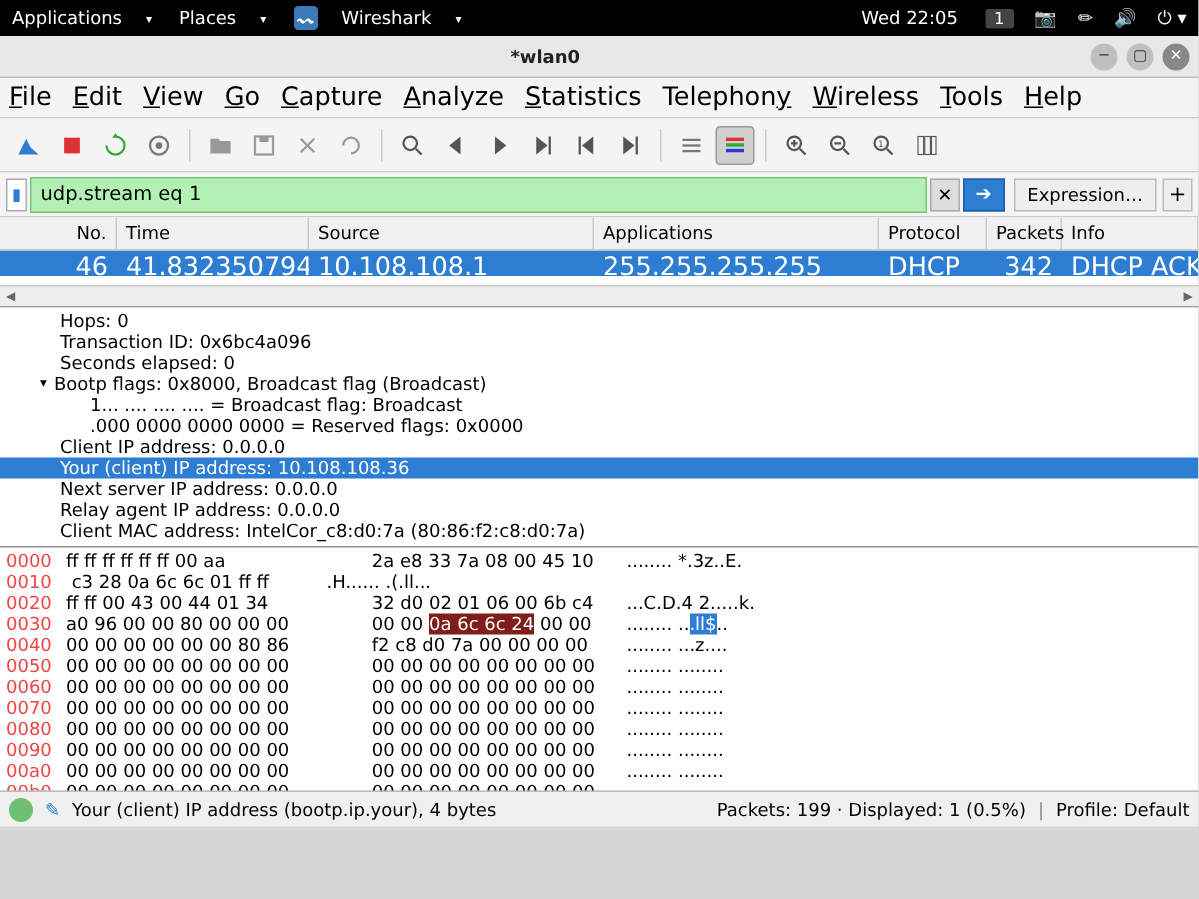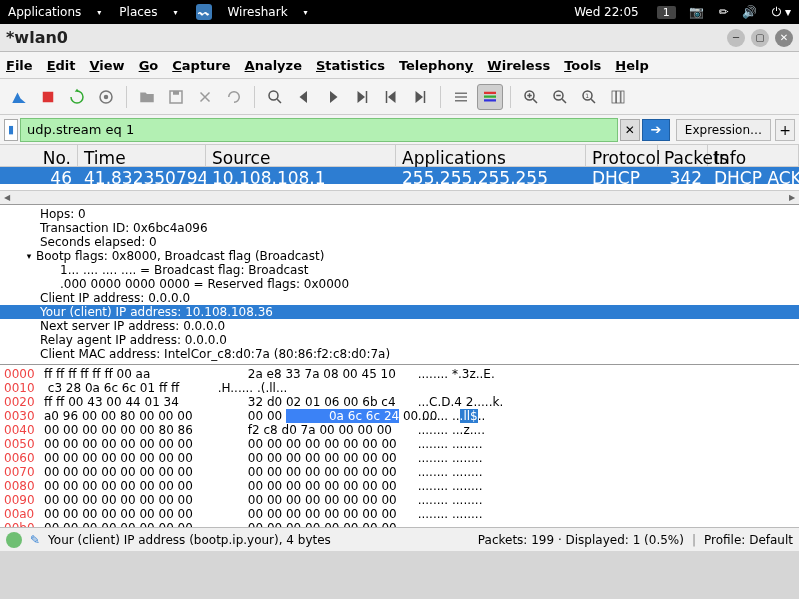--- a/index.html
+++ b/index.html
@@ -10,26 +10,26 @@
 .topbar .tb-item { display: flex; align-items: center; gap: 16px; margin-right: 18px; cursor: pointer; }
 .topbar .tb-item .tri { font-size: 8px; }
 .topbar .spacer { flex: 1; }
 .topbar .clock { margin-right: 18px; }
 .topbar .right-icons { display: flex; align-items: center; gap: 14px; }
 .topbar .ws-badge { background: #444; padding: 0 6px; border-radius: 2px; font-size: 11px; }
 .ws-icon { width: 16px; height: 16px; background: #3a7ab8; border-radius: 3px; display: inline-flex; align-items: center; justify-content: center; font-size: 11px; }
 
 
 .titlebar { height: 28px; background: #e8e8e8; border-bottom: 1px solid #bbb; display: flex; align-items: center; padding: 0 6px; }
-.titlebar .title { flex: 1; text-align: left; font-weight: bold; font-size: 16px; color: #222; }
+.titlebar .title { flex: 1; text-align: center; font-weight: bold; font-size: 12px; color: #222; }
 .titlebar .winbtn { width: 18px; height: 18px; border-radius: 50%; background: #bfbfbf; margin-left: 6px; display: flex; align-items: center; justify-content: center; font-size: 10px; color: #333; cursor: pointer; }
 .titlebar .winbtn.close { background: #888; color: #fff; }
 
 
-.menubar { height: 27px; background: #f4f4f4; border-bottom: 1px solid #ccc; display: flex; align-items: center; padding: 0 6px; font-size: 13px; font-weight: bold; }
+.menubar { height: 27px; background: #f4f4f4; border-bottom: 1px solid #ccc; display: flex; align-items: center; padding: 0 6px; font-size: 17px; }
 .menubar .menu { margin-right: 14px; cursor: pointer; }
 .menubar .menu u { text-decoration: underline; }
 
 
 .toolbar { height: 36px; background: #f4f4f4; border-bottom: 1px solid #ccc; display: flex; align-items: center; padding: 0 6px; gap: 3px; }
 .toolbar .tbtn { width: 26px; height: 26px; display: flex; align-items: center; justify-content: center; cursor: pointer; border-radius: 3px; color: #555; }
 .toolbar .tbtn svg { width: 18px; height: 18px; }
 .toolbar .sep { width: 1px; height: 22px; background: #ccc; margin: 0 4px; }
 .toolbar .tbtn.active { background: #d0d0d0; border: 1px solid #999; }
 
@@ -37,21 +37,21 @@
 .filterbar { height: 30px; background: #f4f4f4; border-bottom: 1px solid #ccc; display: flex; align-items: center; padding: 0 4px; gap: 2px; }
 .filterbar .bookmark { width: 14px; height: 22px; background: #fff; border: 1px solid #aaa; display: flex; align-items: center; justify-content: center; color: #2d7dd2; font-size: 11px; cursor: pointer; }
 .filterbar .filter-input { flex: 1; height: 24px; background: #b3f0b3; border: 1px solid #7ac47a; padding: 0 6px; font-size: 13px; outline: none; }
 .filterbar .clear-btn { width: 20px; height: 22px; background: #ddd; border: 1px solid #aaa; display: flex; align-items: center; justify-content: center; cursor: pointer; font-size: 12px; }
 .filterbar .apply-btn { width: 28px; height: 22px; background: #2d7dd2; border: 1px solid #1d5da2; display: flex; align-items: center; justify-content: center; cursor: pointer; color: #fff; font-size: 13px; }
 .filterbar .expr-btn { height: 22px; padding: 0 8px; background: #eee; border: 1px solid #bbb; cursor: pointer; font-size: 12px; margin-left: 4px; }
 .filterbar .plus-btn { width: 20px; height: 22px; background: #eee; border: 1px solid #bbb; cursor: pointer; font-size: 14px; display: flex; align-items: center; justify-content: center; margin-left: 2px; }
 
 
 .packet-list { height: 60px; background: #fff; border-bottom: 1px solid #999; display: flex; flex-direction: column; }
-.pl-header { height: 22px; background: #f0f0f0; border-bottom: 1px solid #ccc; display: flex; font-size: 17px; }
+.pl-header { height: 22px; background: #f0f0f0; border-bottom: 1px solid #ccc; display: flex; font-size: 12px; }
 .pl-header .col { padding: 3px 6px; border-right: 1px solid #ccc; }
 .pl-body { flex: 1; overflow: hidden; }
 .pl-row { height: 17px; display: flex; font-size: 17px; font-family: "DejaVu Sans Mono", monospace; background: #2d7dd2; color: #fff; cursor: pointer; }
 .pl-row .col { padding: 1px 6px; white-space: nowrap; overflow: hidden; }
 .pl-scroll { height: 14px; background: #eee; border-top: 1px solid #ccc; display: flex; align-items: center; }
 .pl-scroll .arrow { width: 14px; height: 12px; display: flex; align-items: center; justify-content: center; font-size: 8px; cursor: pointer; color: #666; }
 .pl-scroll .track { flex: 1; }
 
 .col-no { width: 78px; text-align: right; }
 .col-time { width: 128px; }
@@ -70,21 +70,21 @@
 .packet-details .indent2 { padding-left: 60px; }
 .packet-details::-webkit-scrollbar { width: 14px; }
 
 
 .hexdump { height: 162px; background: #fff; font-family: "DejaVu Sans Mono", monospace; font-size: 12px; overflow: hidden; padding: 2px 4px; }
 .hexdump .hexrow { height: 14px; white-space: pre; display: flex; }
 .hexdump .offset { color: #ef4444; width: 40px; }
 .hexdump .bytes1 { width: 200px; }
 .hexdump .bytes2 { width: 166px; }
 .hexdump .ascii { }
-.hexdump .hl { background: #3b82f6; color: #fff; padding-left: 43px; }
+.hexdump .hl { background: #7f1d1d; color: #fff; }
 .hexdump .hl-ascii { background: #2d7dd2; color: #fff; }
 
 
 .statusbar { height: 24px; background: #f0f0f0; border-top: 1px solid #bbb; display: flex; align-items: center; font-size: 12px; padding: 0 6px; gap: 8px; }
 .statusbar .st-icon { width: 16px; height: 16px; border-radius: 50%; background: #6fbf73; display: inline-block; }
 .statusbar .st-text { flex: 1; }
 .statusbar .st-right { }
 .statusbar .divider { color: #888; }
 </style>
 </head>

